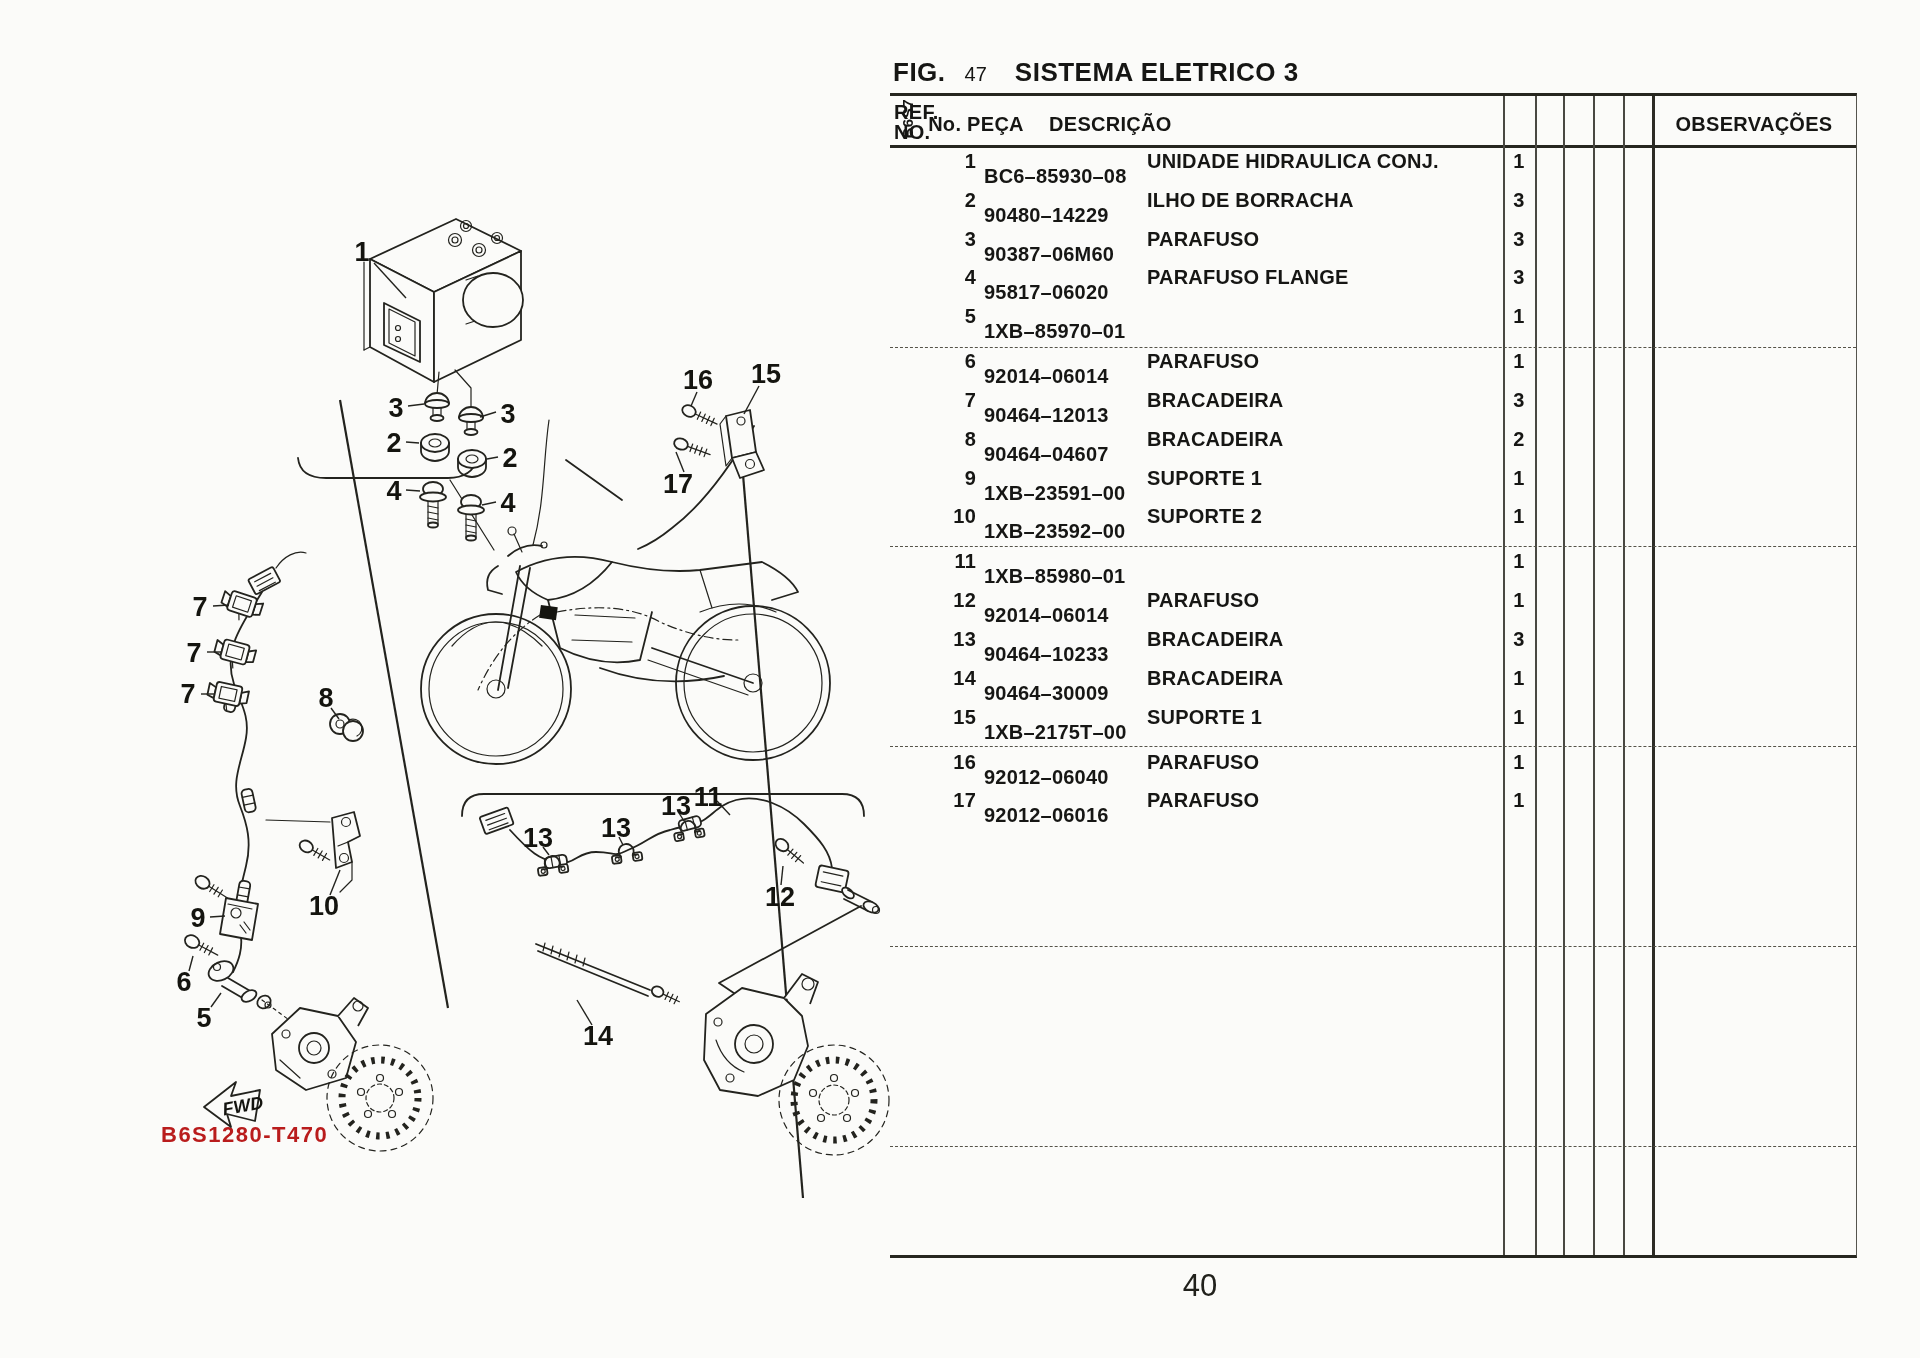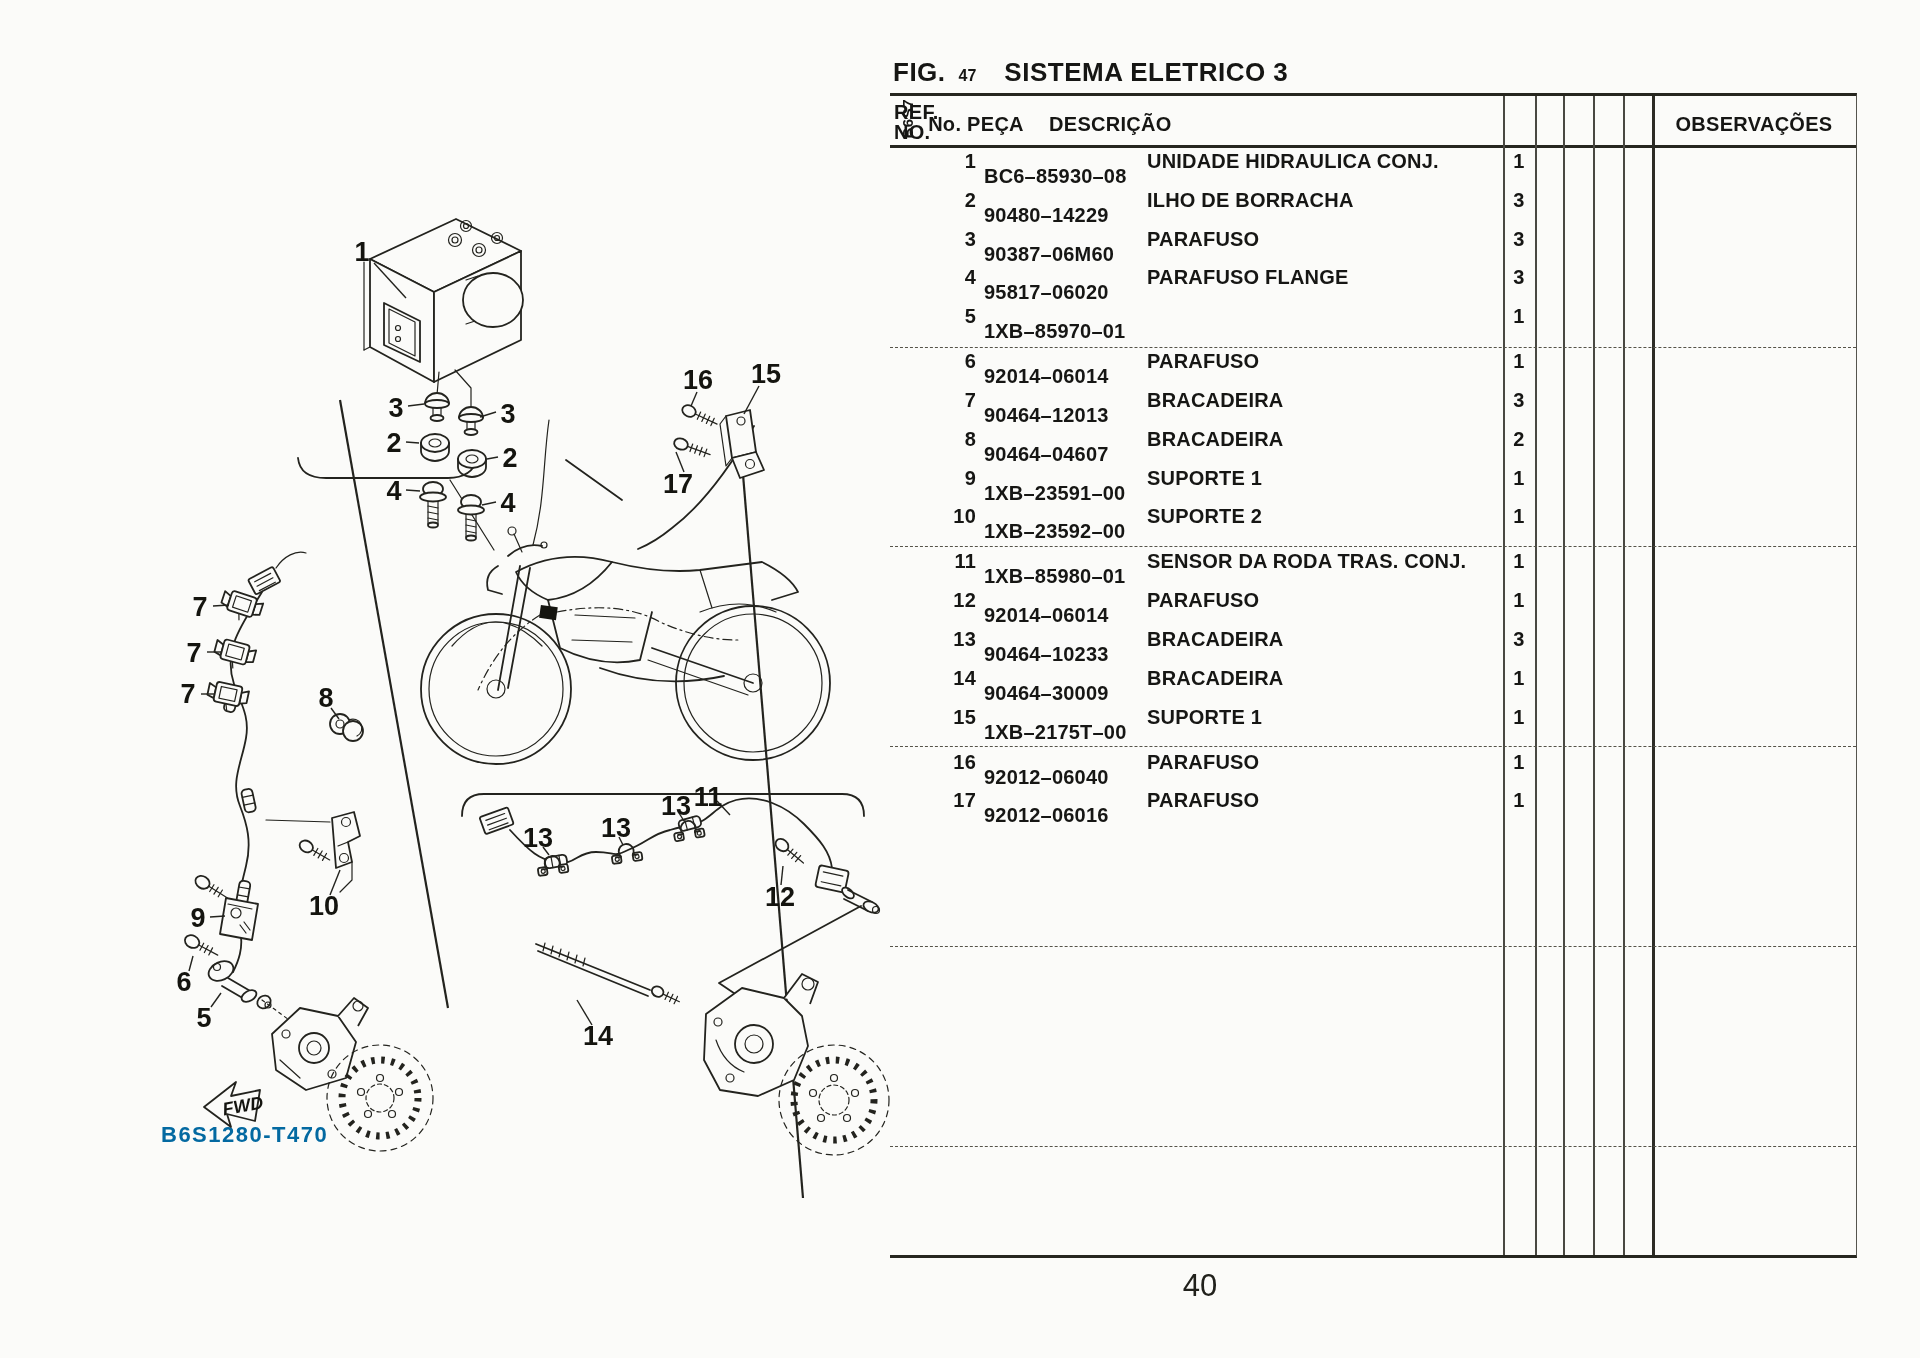--- a/index.html
+++ b/index.html
@@ -5,21 +5,21 @@
   html,body{margin:0;padding:0;}
   body{
     width:1920px;height:1358px;position:relative;overflow:hidden;
     background:#fbfbf9;color:#161614;
     font-family:"Liberation Sans",sans-serif;
     -webkit-font-smoothing:antialiased;
   }
   
   .fig-heading{position:absolute;left:893px;top:57px;display:flex;align-items:baseline;white-space:nowrap;}
   .fig-heading .lbl{font-size:26px;font-weight:700;letter-spacing:.5px;}
-  .fig-heading .num{font-size:16px;font-weight:700;margin-left:13px;}
+  .fig-heading .num{font-size:20px;font-weight:400;margin-left:19px;}
   .fig-heading .ttl{font-size:26px;font-weight:700;letter-spacing:.5px;margin-left:28px;}
 
   
   .parts-table{
     position:absolute;left:890px;top:93px;width:966px;height:1159px;
     border-top:3px solid #26261f;border-bottom:3px solid #26261f;
     border-right:1.5px solid #55544e;
   }
   .head-rule{position:absolute;left:0;top:49px;width:100%;height:3px;background:#26261f;}
   .vline{position:absolute;top:0;bottom:0;width:1.5px;background:#494842;}
@@ -34,21 +34,21 @@
   .h-obs{left:762px;top:17px;width:204px;text-align:center;}
   .trow{position:absolute;left:0;width:100%;height:38px;line-height:38px;font-size:20px;font-weight:700;letter-spacing:.2px;}
   .trow span{position:absolute;top:0;height:38px;}
   .c-ref{left:10px;width:76px;text-align:right;}
   .c-part{left:94px;margin-top:15px;}
   .c-desc{left:257px;}
   .c-qty{left:613px;width:32px;text-align:center;}
 
   
   .page-number{position:absolute;left:1164px;top:1268px;width:72px;text-align:center;font-size:31px;font-weight:400;color:#21211c;}
-  .diagram-code{position:absolute;left:161px;top:1122px;font-size:22px;font-weight:700;letter-spacing:1.5px;color:#0369a1;}
+  .diagram-code{position:absolute;left:161px;top:1122px;font-size:22px;font-weight:700;letter-spacing:1.5px;color:#b91c1c;}
 
   
   #diagram{position:absolute;left:0;top:0;}
   #diagram *{vector-effect:none;}
   .ln{stroke:#23231e;stroke-width:1.8;fill:none;stroke-linecap:round;stroke-linejoin:round;}
   .lnf{stroke:#23231e;stroke-width:1.8;fill:#fbfbf9;stroke-linejoin:round;}
   .thin{stroke-width:1.2;}
   .div-line{stroke:#23231e;stroke-width:2.2;fill:none;}
   .leader{stroke:#23231e;stroke-width:1.4;}
   .callout-num{font-family:"Liberation Sans",sans-serif;font-size:27px;font-weight:700;fill:#14140f;text-anchor:middle;}
@@ -146,21 +146,20 @@
       </div>
       <div class="trow" style="top: 401.4px;">
         <span class="c-ref">10</span>
         <span class="c-part">1XB–23592–00</span>
         <span class="c-desc">SUPORTE 2</span>
         <span class="c-qty">1</span>
       </div>
       <div class="trow" style="top: 446.4px;">
         <span class="c-ref">11</span>
         <span class="c-part">1XB–85980–01</span>
-        <span class="c-desc">SENSOR DA RODA TRAS. CONJ.</span>
         <span class="c-qty">1</span>
       </div>
       <div class="trow" style="top: 485.2px;">
         <span class="c-ref">12</span>
         <span class="c-part">92014–06014</span>
         <span class="c-desc">PARAFUSO</span>
         <span class="c-qty">1</span>
       </div>
       <div class="trow" style="top: 524px;">
         <span class="c-ref">13</span>

